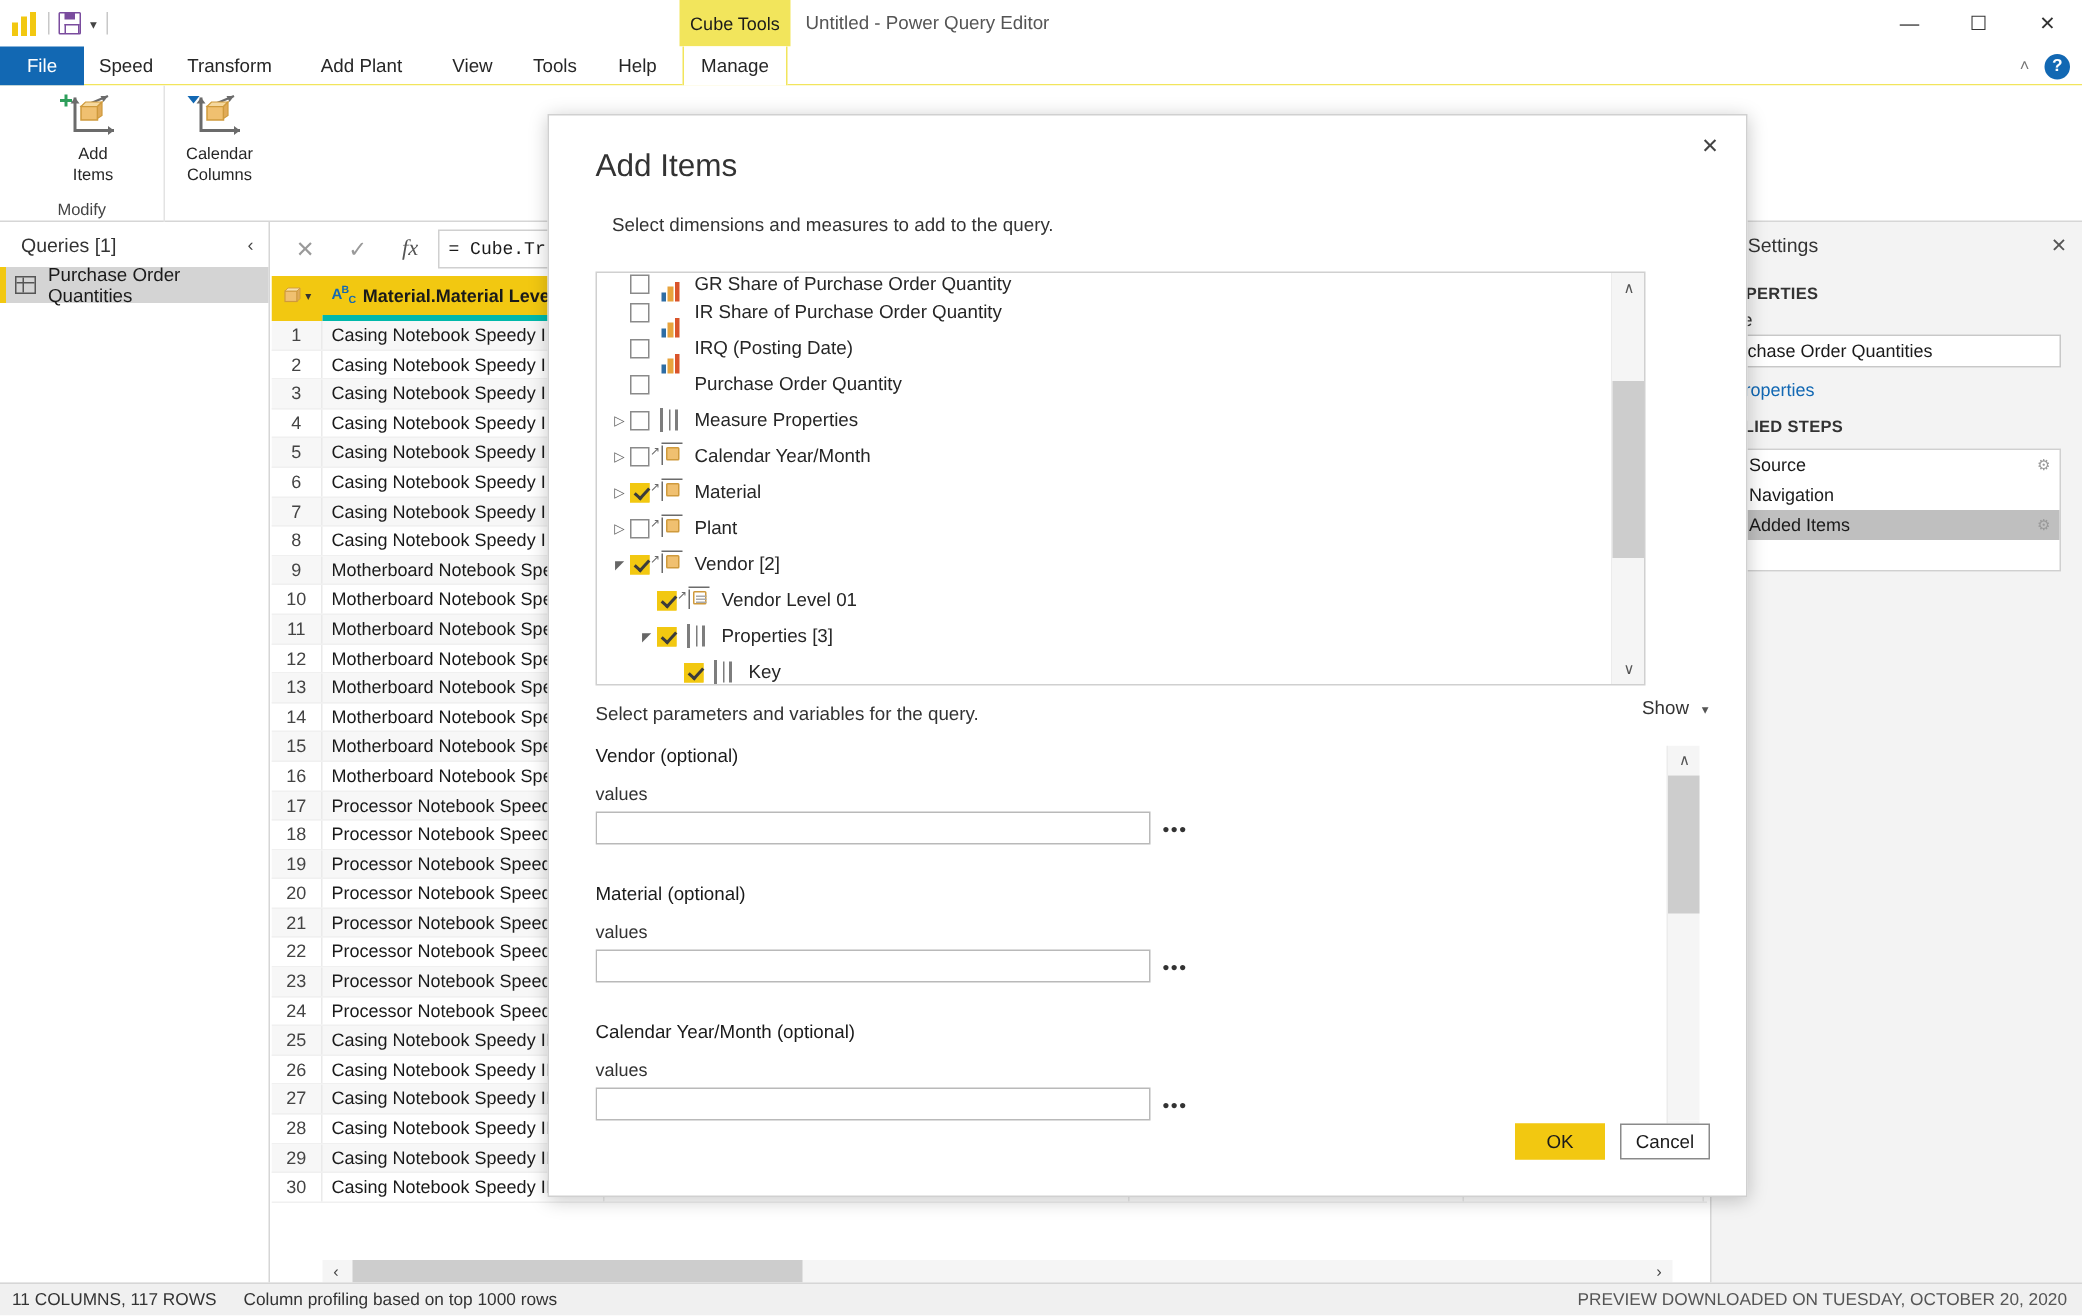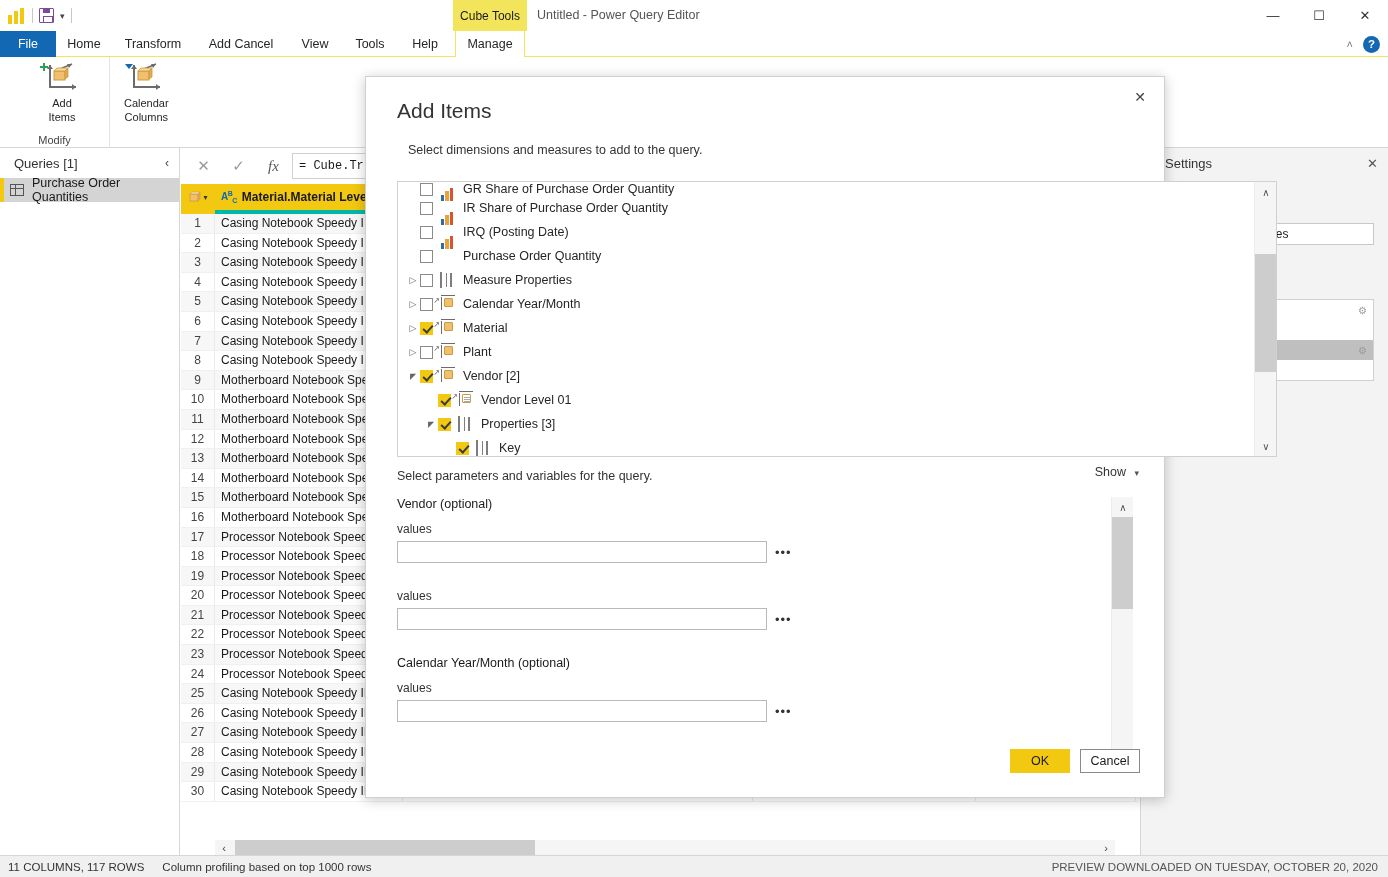--- a/index.html
+++ b/index.html
@@ -181,21 +181,21 @@
     background:#fff; border:1px solid #d0d0d0; box-shadow:0 2px 12px rgba(0,0,0,.22);
   }
   .dlg-close {
     position:absolute; right:10px; top:8px; width:28px; height:24px;
     display:flex; align-items:center; justify-content:center; font-size:14px; color:#444;
   }
   .dlg-title { position:absolute; left:31px; top:22px; font-size:21px; color:#333; font-weight:300;}
   .dlg-sub { position:absolute; left:42px; top:66px; font-size:12.5px; color:#333; }
 
   .tree-box {
-    position:absolute; left:31px; top:104px; width:880px; height:276px;
+    position:absolute; left:31px; top:104px; width:700px; height:276px;
     border:1px solid #d0d0d0; background:#fff; overflow:hidden;
   }
   .tree-scroll { position:absolute; left:0; top:0; width:713px; height:100%; overflow:hidden;}
   .tnode { display:flex; align-items:center; height:24px; white-space:nowrap; }
   .twist {
     width:14px; text-align:center; font-size:9px; color:#666; flex:none;
   }
   .cbx {
     width:13px; height:13px; border:1px solid #8a8a8a; background:#fff; flex:none;
     margin-right:7px; position:relative;
@@ -283,23 +283,23 @@
           <span>☐</span>
         </div>
       <div>
           <span>✕</span>
         </div>
     </div>
   </div>
 
   <div class="ribbonbar">
     <div class="tab file" style="left:0;width:56px;"><span>File</span></div>
-    <div class="tab" style="left:60px;width:48px;"><span>Home</span></div>
+    <div class="tab" style="left:60px;width:48px;"><span>Speed</span></div>
     <div class="tab" style="left:114px;width:78px;"><span>Transform</span></div>
-    <div class="tab" style="left:196px;width:90px;"><span>Add Cancel</span></div>
+    <div class="tab" style="left:196px;width:90px;"><span>Add Plant</span></div>
     <div class="tab" style="left:290px;width:50px;"><span>View</span></div>
     <div class="tab" style="left:344px;width:52px;"><span>Tools</span></div>
     <div class="tab" style="left:400px;width:50px;"><span>Help</span></div>
     <div class="tab manage" style="left:455px;width:70px;"><span>Manage</span></div>
   </div>
   <div class="ribbon-right">
     <span class="chev-up">˄</span>
     <span class="help-circle">?</span>
   </div>
 
@@ -749,20 +749,21 @@
       <div class="param-inner" id="param-inner">
           <div>
             <div class="p-title">Vendor (optional)</div>
             <div class="p-sub">values</div>
             <div class="p-row">
               <div class="p-input"></div>
               <span class="p-ellipsis">•••</span>
             </div>
           </div>
           <div>
+            <div class="p-title">Material (optional)</div>
             <div class="p-sub">values</div>
             <div class="p-row">
               <div class="p-input"></div>
               <span class="p-ellipsis">•••</span>
             </div>
           </div>
           <div>
             <div class="p-title">Calendar Year/Month (optional)</div>
             <div class="p-sub">values</div>
             <div class="p-row">

